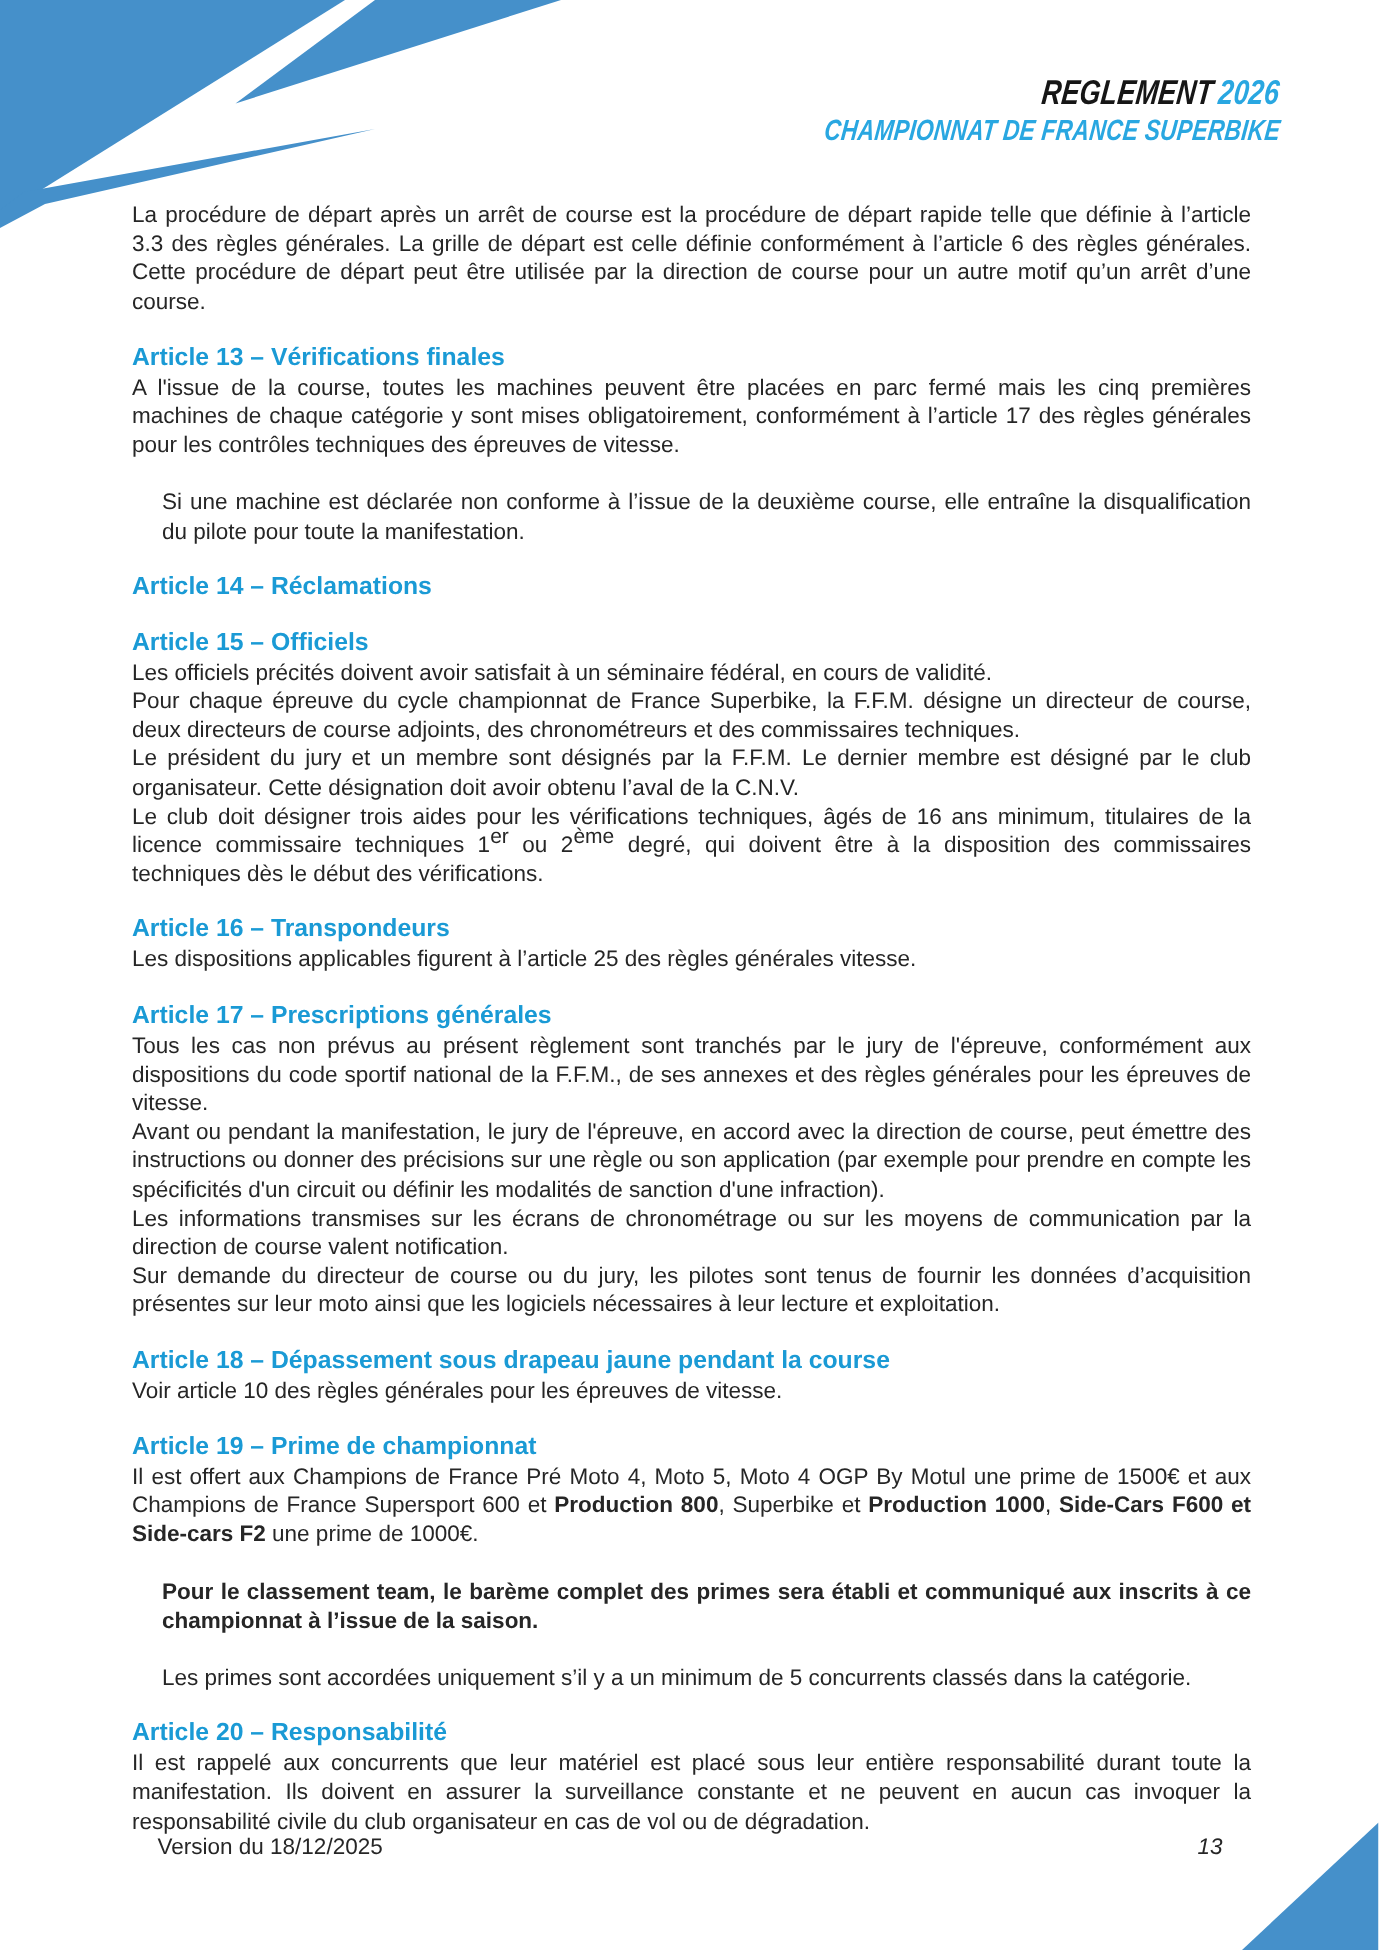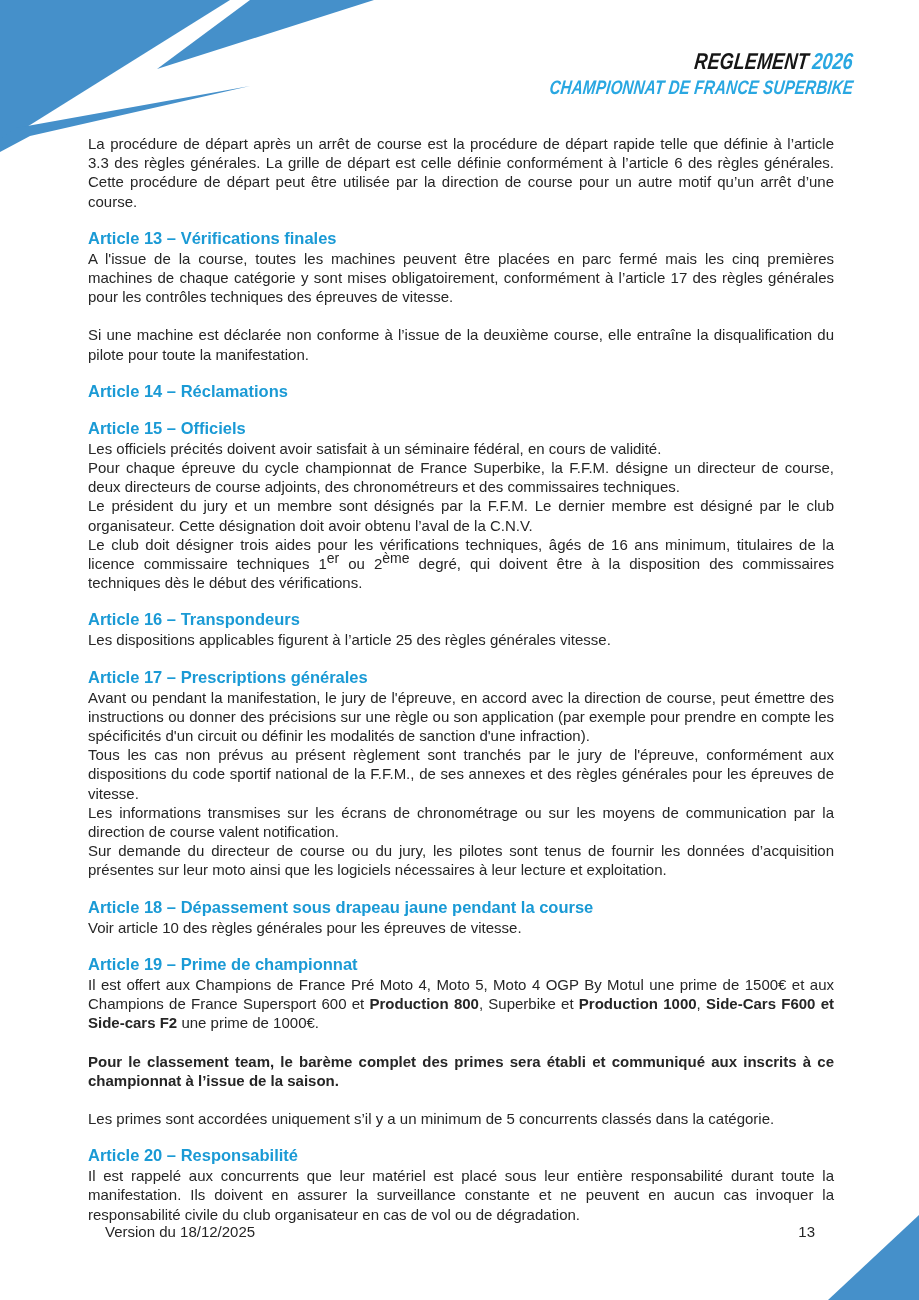--- a/index.html
+++ b/index.html
@@ -27,36 +27,36 @@
   .title-sub{font-size:19.5px;color:var(--header-blue);margin-top:1px;}
 
   .content{
     position:absolute;left:88px;top:134px;width:746px;
     color:var(--body-color);
   }
   .content p{
     margin:0;font-size:15px;line-height:19.2px;
     text-align:justify;
   }
-  .content p.gap{margin-top:19px;}
+  .content p.gap{margin-top:19px;margin-left:20px;}
   .content h2{
     margin:17px 0 0 0;font-size:16.5px;line-height:20px;
     color:var(--heading-blue);font-weight:bold;
   }
   .content h2 + p{margin-top:1px;}
   .content .b{font-weight:bold;}
   .content sup{font-size:14px;line-height:0;}
 
   .footer{
     position:absolute;left:88px;width:746px;top:1223px;
     font-size:15px;color:var(--body-color);
     display:flex;justify-content:space-between;
   }
   .footer .version{padding-left:17px;}
-  .footer .pagenum{padding-right:19px;}
+  .footer .pagenum{padding-right:19px;font-style:italic;}
 </style>
 </head>
 <body>
 
 <svg class="swoosh-top" viewBox="0 0 400 170" xmlns="http://www.w3.org/2000/svg" aria-hidden="true">
   <polygon points="0,0 230,0 22,130 0,142" fill="#4590ca"></polygon>
   <polygon points="250,0 374,0 157,69" fill="#4590ca"></polygon>
   <polygon points="250,86 16,128 0,140 0,152 30,136" fill="#4590ca"></polygon>
 </svg>
 
@@ -76,22 +76,22 @@
     <p class="gap"><span>Si une machine est déclarée non conforme à l’issue de la deuxième course, elle entraîne la disqualification du pilote pour toute la manifestation.</span></p>
     <h2>Article 14 – Réclamations</h2>
     <h2>Article 15 – Officiels</h2>
     <p><span>Les officiels précités doivent avoir satisfait à un séminaire fédéral, en cours de validité.</span></p>
     <p><span>Pour chaque épreuve du cycle championnat de France Superbike, la F.F.M. désigne un directeur de course, deux directeurs de course adjoints, des chronométreurs et des commissaires techniques.</span></p>
     <p><span>Le président du jury et un membre sont désignés par la F.F.M. Le dernier membre est désigné par le club organisateur. Cette désignation doit avoir obtenu l’aval de la C.N.V.</span></p>
     <p><span>Le club doit désigner trois aides pour les vérifications techniques, âgés de 16 ans minimum, titulaires de la licence commissaire techniques 1</span><sup>er</sup><span> ou 2</span><sup>ème</sup><span> degré, qui doivent être à la disposition des commissaires techniques dès le début des vérifications.</span></p>
     <h2>Article 16 – Transpondeurs</h2>
     <p><span>Les dispositions applicables figurent à l’article 25 des règles générales vitesse.</span></p>
     <h2>Article 17 – Prescriptions générales</h2>
+    <p><span>Tous les cas non prévus au présent règlement sont tranchés par le jury de l'épreuve, conformément aux dispositions du code sportif national de la F.F.M., de ses annexes et des règles générales pour les épreuves de vitesse.</span></p>
     <p><span>Avant ou pendant la manifestation, le jury de l'épreuve, en accord avec la direction de course, peut émettre des instructions ou donner des précisions sur une règle ou son application (par exemple pour prendre en compte les spécificités d'un circuit ou définir les modalités de sanction d'une infraction).</span></p>
-    <p><span>Tous les cas non prévus au présent règlement sont tranchés par le jury de l'épreuve, conformément aux dispositions du code sportif national de la F.F.M., de ses annexes et des règles générales pour les épreuves de vitesse.</span></p>
     <p><span>Les informations transmises sur les écrans de chronométrage ou sur les moyens de communication par la direction de course valent notification.</span></p>
     <p><span>Sur demande du directeur de course ou du jury, les pilotes sont tenus de fournir les données d’acquisition présentes sur leur moto ainsi que les logiciels nécessaires à leur lecture et exploitation.</span></p>
     <h2>Article 18 – Dépassement sous drapeau jaune pendant la course</h2>
     <p><span>Voir article 10 des règles générales pour les épreuves de vitesse.</span></p>
     <h2>Article 19 – Prime de championnat</h2>
     <p><span>Il est offert aux Champions de France Pré Moto 4, Moto 5, Moto 4 OGP By Motul une prime de 1500€ et aux Champions de France Supersport 600 et </span><span class="b">Production 800</span><span>, Superbike et </span><span class="b">Production 1000</span><span>, </span><span class="b">Side-Cars F600 et Side-cars F2</span><span> une prime de 1000€.</span></p>
     <p class="gap"><span class="b">Pour le classement team, le barème complet des primes sera établi et communiqué aux inscrits à ce championnat à l’issue de la saison.</span></p>
     <p class="gap"><span>Les primes sont accordées uniquement s’il y a un minimum de 5 concurrents classés dans la catégorie.</span></p>
     <h2>Article 20 – Responsabilité</h2>
     <p><span>Il est rappelé aux concurrents que leur matériel est placé sous leur entière responsabilité durant toute la manifestation. Ils doivent en assurer la surveillance constante et ne peuvent en aucun cas invoquer la responsabilité civile du club organisateur en cas de vol ou de dégradation.</span></p>

